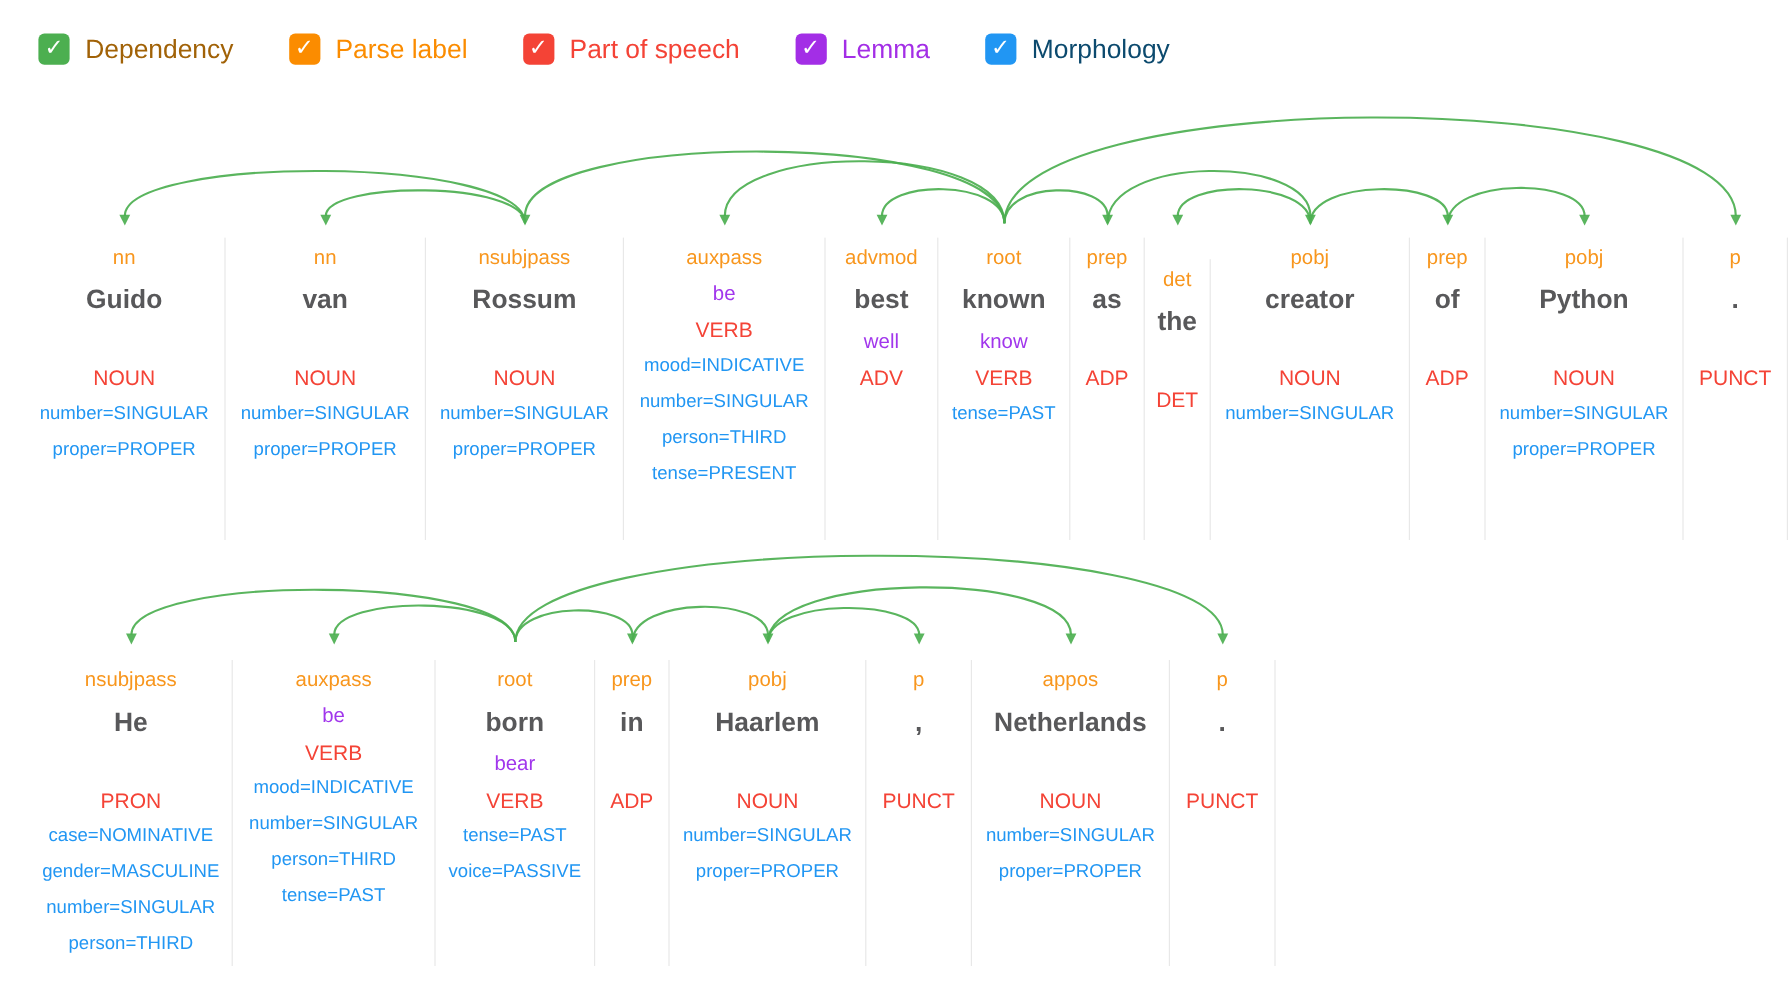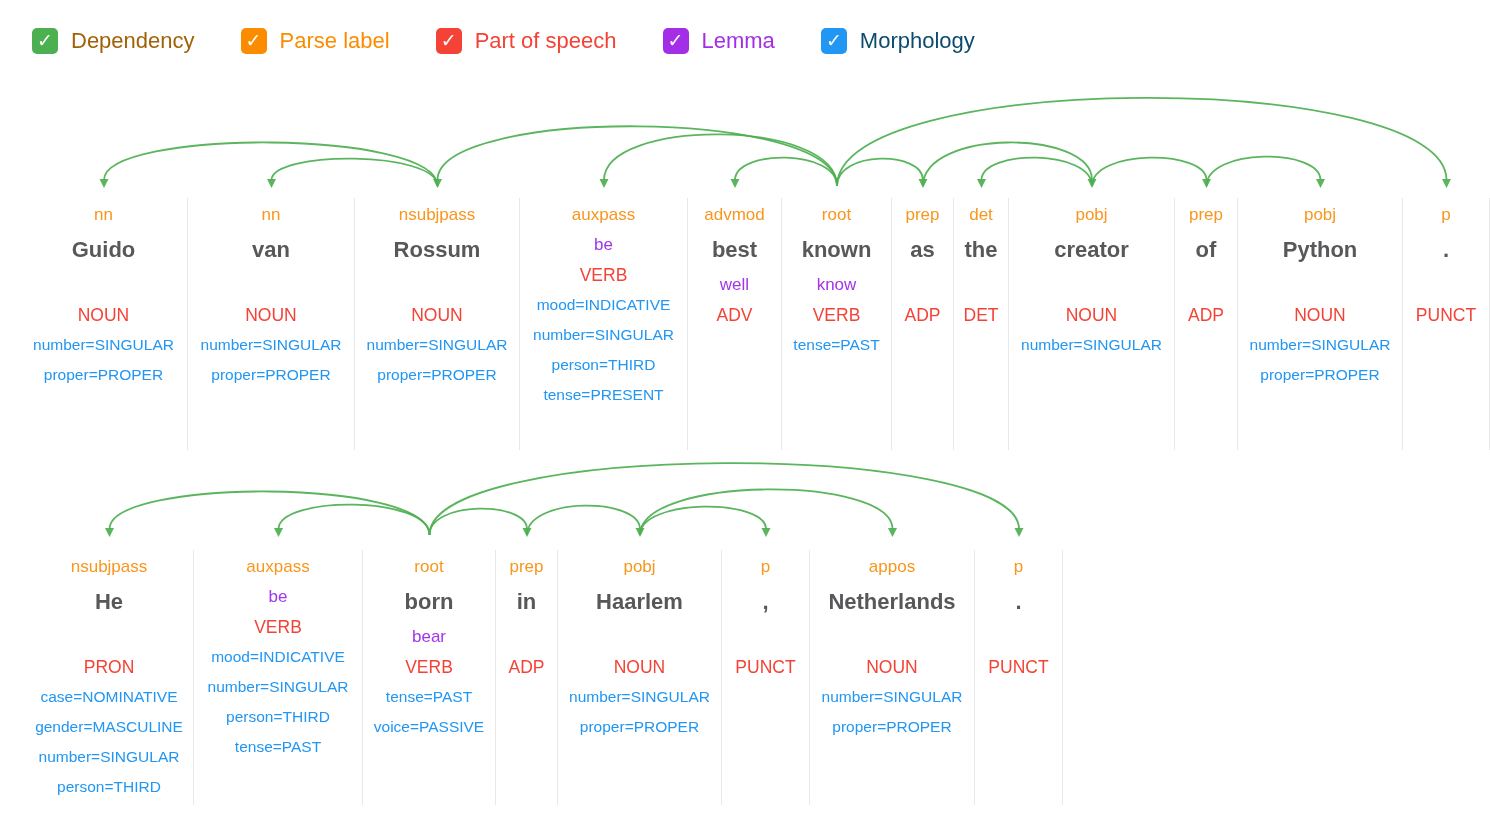--- a/index.html
+++ b/index.html
@@ -164,21 +164,21 @@
               <div class="t-morph">tense=PAST</div>
             </div>
           </div>
           <div class="token" style="width: 62px;">
             <div class="t-label">prep</div>
             <div class="t-word">as</div>
             <div class="t-lemma"></div>
             <div class="t-pos">ADP</div>
             <div class="t-morphs"></div>
           </div>
-          <div class="token" style="width: 55px;">
+          <div class="token" style="width: 55px; margin-top: 18px;">
             <div class="t-label">det</div>
             <div class="t-word">the</div>
             <div class="t-lemma"></div>
             <div class="t-pos">DET</div>
             <div class="t-morphs"></div>
           </div>
           <div class="token" style="width: 166px;">
             <div class="t-label">pobj</div>
             <div class="t-word">creator</div>
             <div class="t-lemma"></div>

